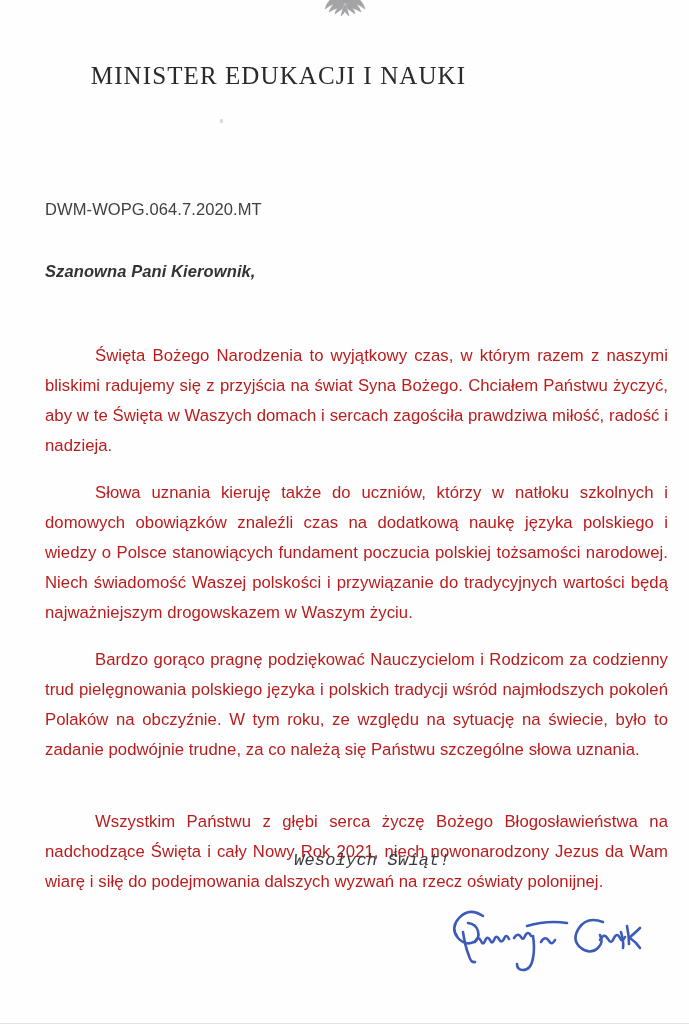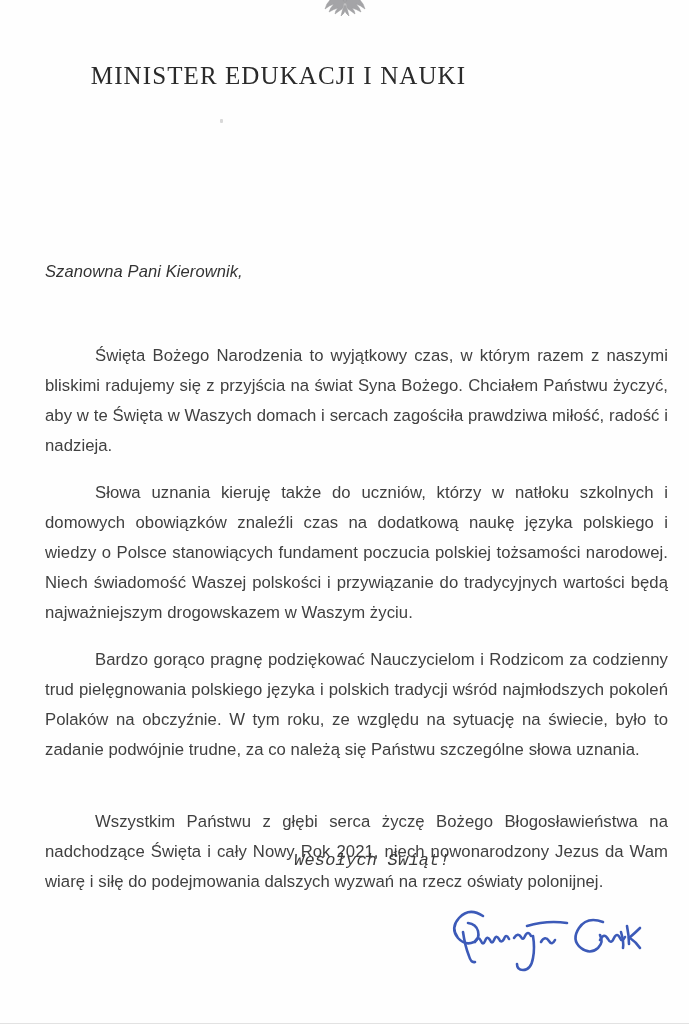--- a/index.html
+++ b/index.html
@@ -78,39 +78,39 @@
     letter-spacing: .1px;
     white-space: nowrap;
   }
 
   
   .salutation {
     position: absolute;
     top: 258px;
     left: 45px;
     font-size: 16.5px;
-    font-weight: normal;
+    font-weight: bold;
     font-style: italic;
     color: #333333;
     line-height: 27px;
     letter-spacing: .1px;
   }
   .salutation div { white-space: nowrap; }
 
   
   .body {
     position: absolute;
     top: 341px;
     left: 45px;
     width: 623px;
     font-size: 16.7px;
     line-height: 30px;
     text-align: justify;
     text-justify: inter-word;
-    color: #404040;
+    color: #b91c1c;
     letter-spacing: .05px;
   }
   .body p {
     margin: 0 0 17px 0;
     text-indent: 50px;
   }
   .body p:last-child { margin-bottom: 0; margin-top: 42px; }
 
   
   .closing {
@@ -162,20 +162,21 @@
         <path d="M32 24 q-3 6 -4 12 q4 -3 4 -6 q0 3 4 6 q-1 -6 -4 -12 Z"></path>
       </g>
     </svg>
   </div>
 
   <div class="letterhead">MINISTER EDUKACJI I NAUKI</div>
 
   <div class="speck"></div>
 
 
+  <div class="ref-line">DWM-WOPG.064.7.2020.MT</div>
 
   <div class="salutation">
     <div>Szanowna Pani Kierownik,</div>
   </div>
 
   <div class="body">
     <p>Święta Bożego Narodzenia to wyjątkowy czas, w którym razem z naszymi bliskimi radujemy się z przyjścia na świat Syna Bożego. Chciałem Państwu życzyć, aby w te Święta w Waszych domach i sercach zagościła prawdziwa miłość, radość i nadzieja.</p>
     <p>Słowa uznania kieruję także do uczniów, którzy w natłoku szkolnych i domowych obowiązków znaleźli czas na dodatkową naukę języka polskiego i wiedzy o Polsce stanowiących fundament poczucia polskiej tożsamości narodowej. Niech świadomość Waszej polskości i przywiązanie do tradycyjnych wartości będą najważniejszym drogowskazem w Waszym życiu.</p>
     <p>Bardzo gorąco pragnę podziękować Nauczycielom i Rodzicom za codzienny trud pielęgnowania polskiego języka i polskich tradycji wśród najmłodszych pokoleń Polaków na obczyźnie. W tym roku, ze względu na sytuację na świecie, było to zadanie podwójnie trudne, za co należą się Państwu szczególne słowa uznania.</p>
     <p>Wszystkim Państwu z głębi serca życzę Bożego Błogosławieństwa na nadchodzące Święta i cały Nowy Rok 2021, niech nowonarodzony Jezus da Wam wiarę i siłę do podejmowania dalszych wyzwań na rzecz oświaty polonijnej.</p>

